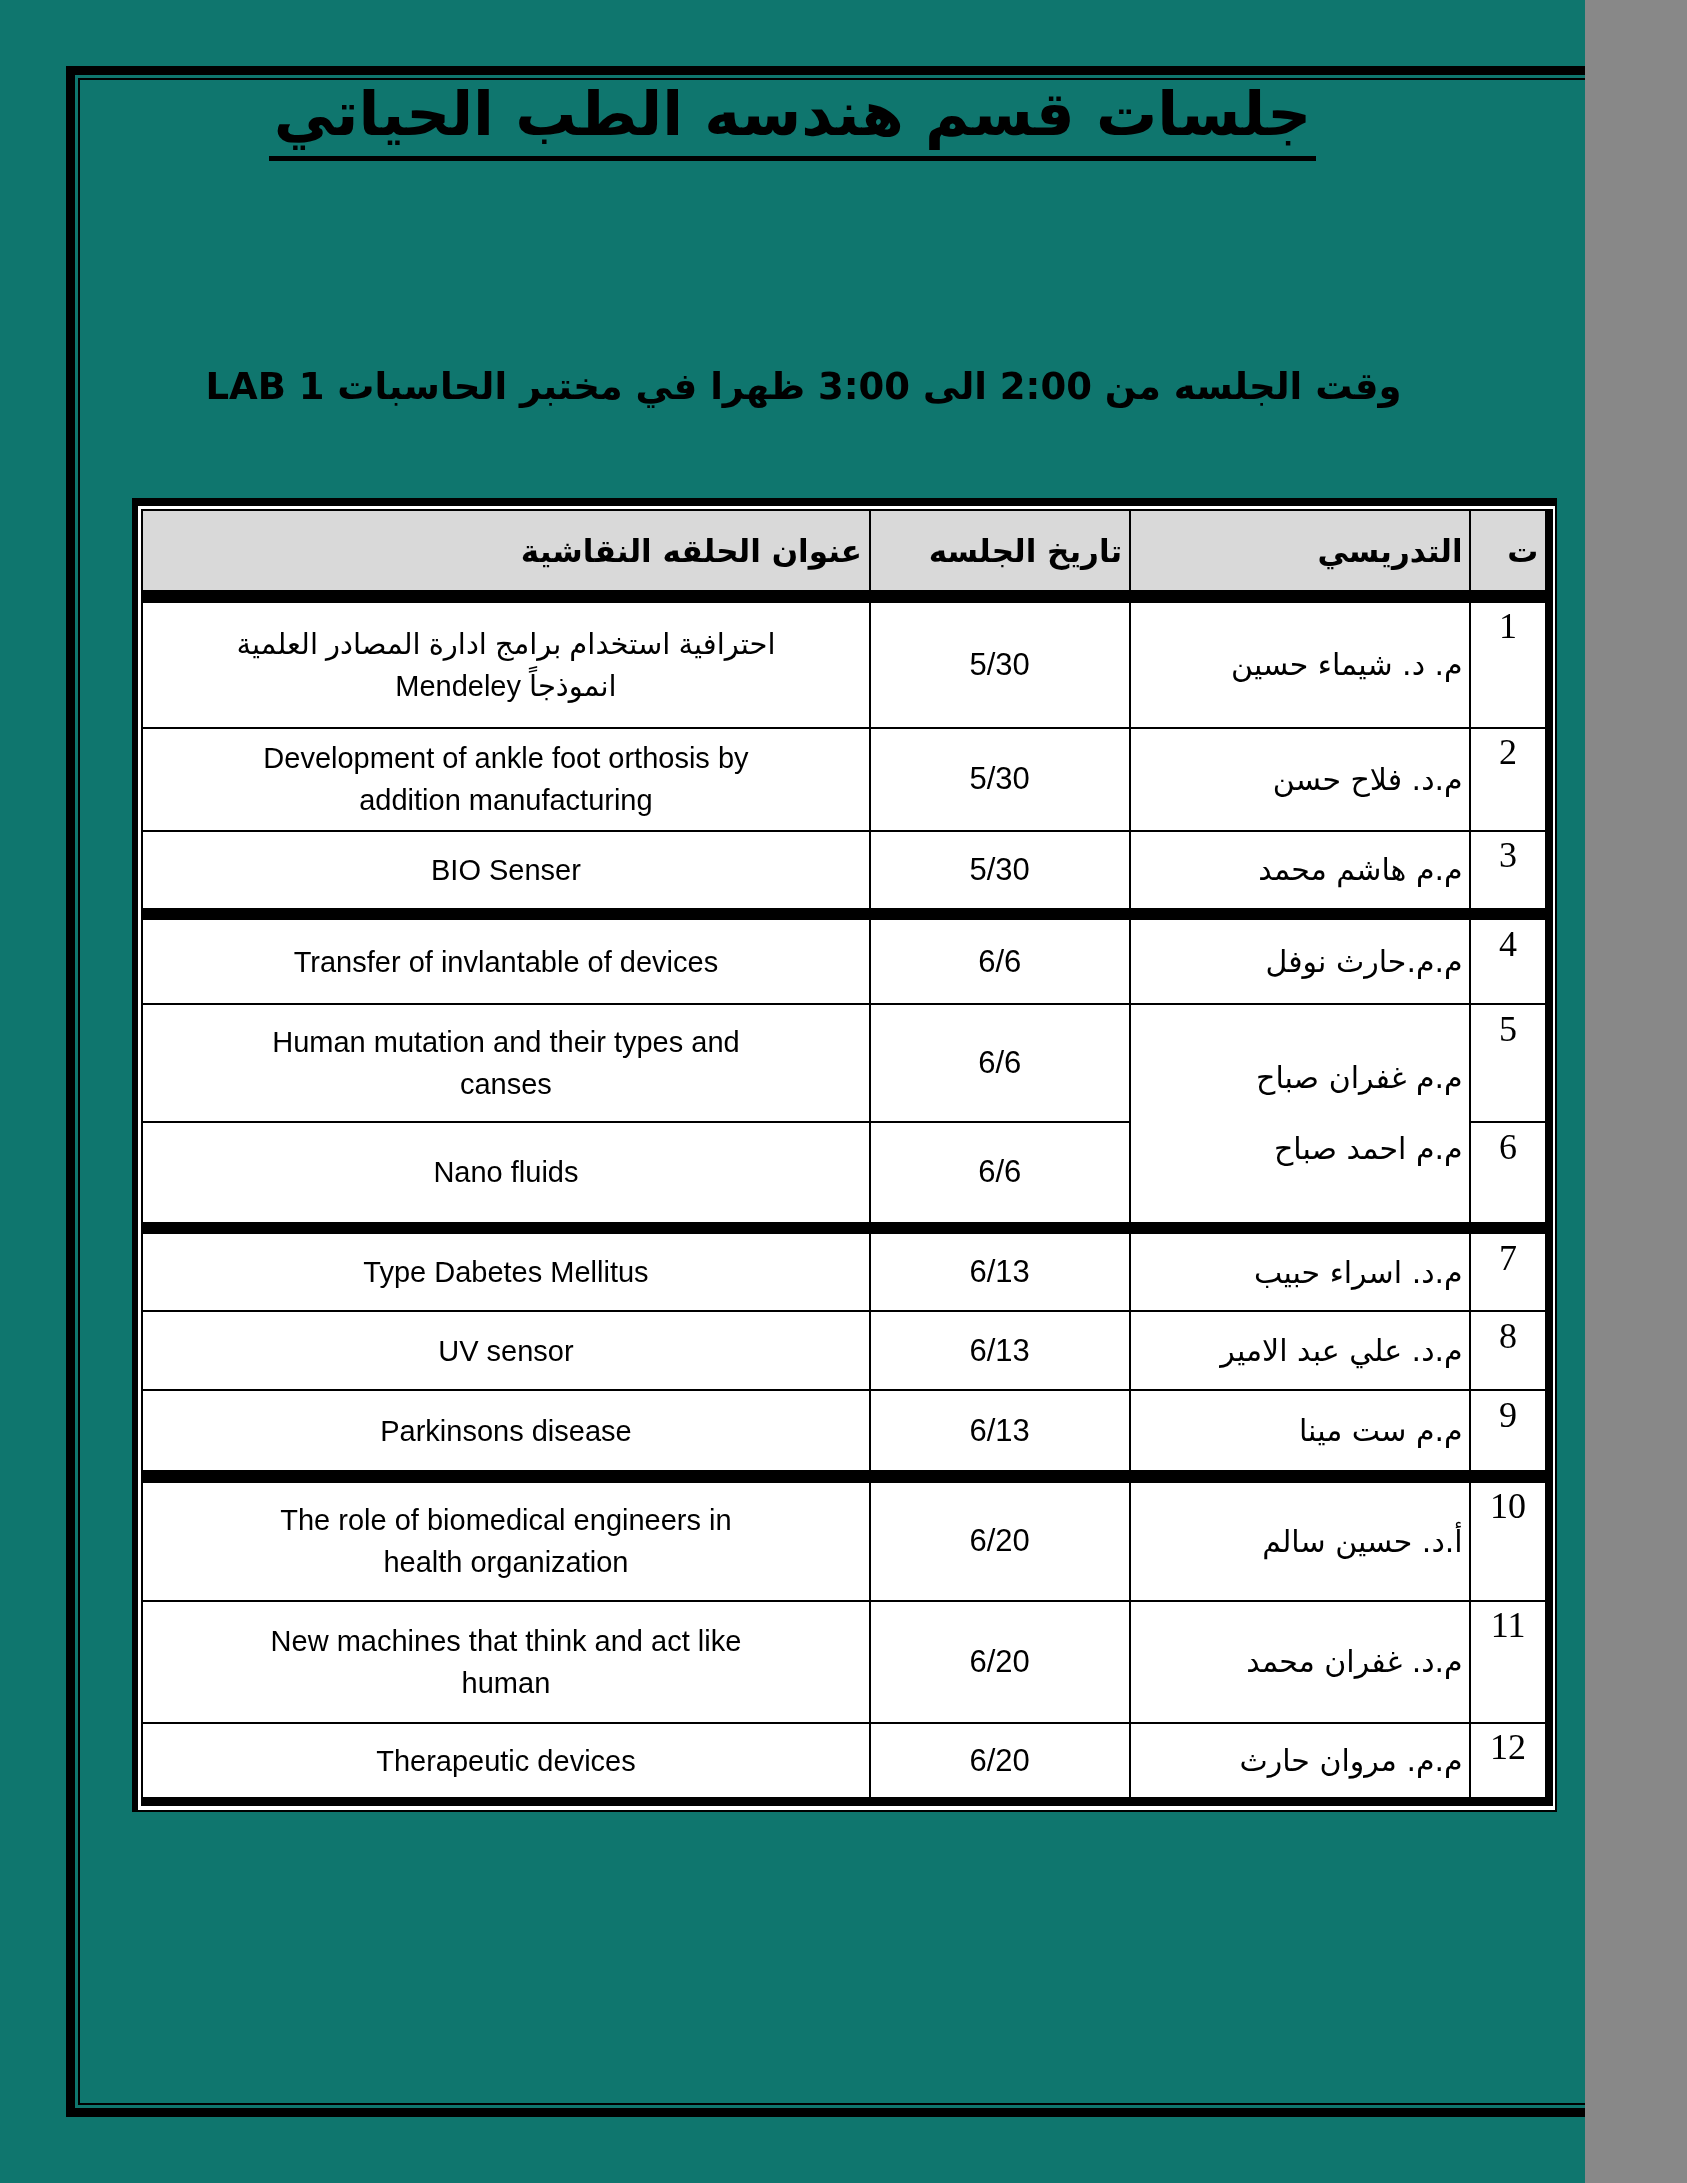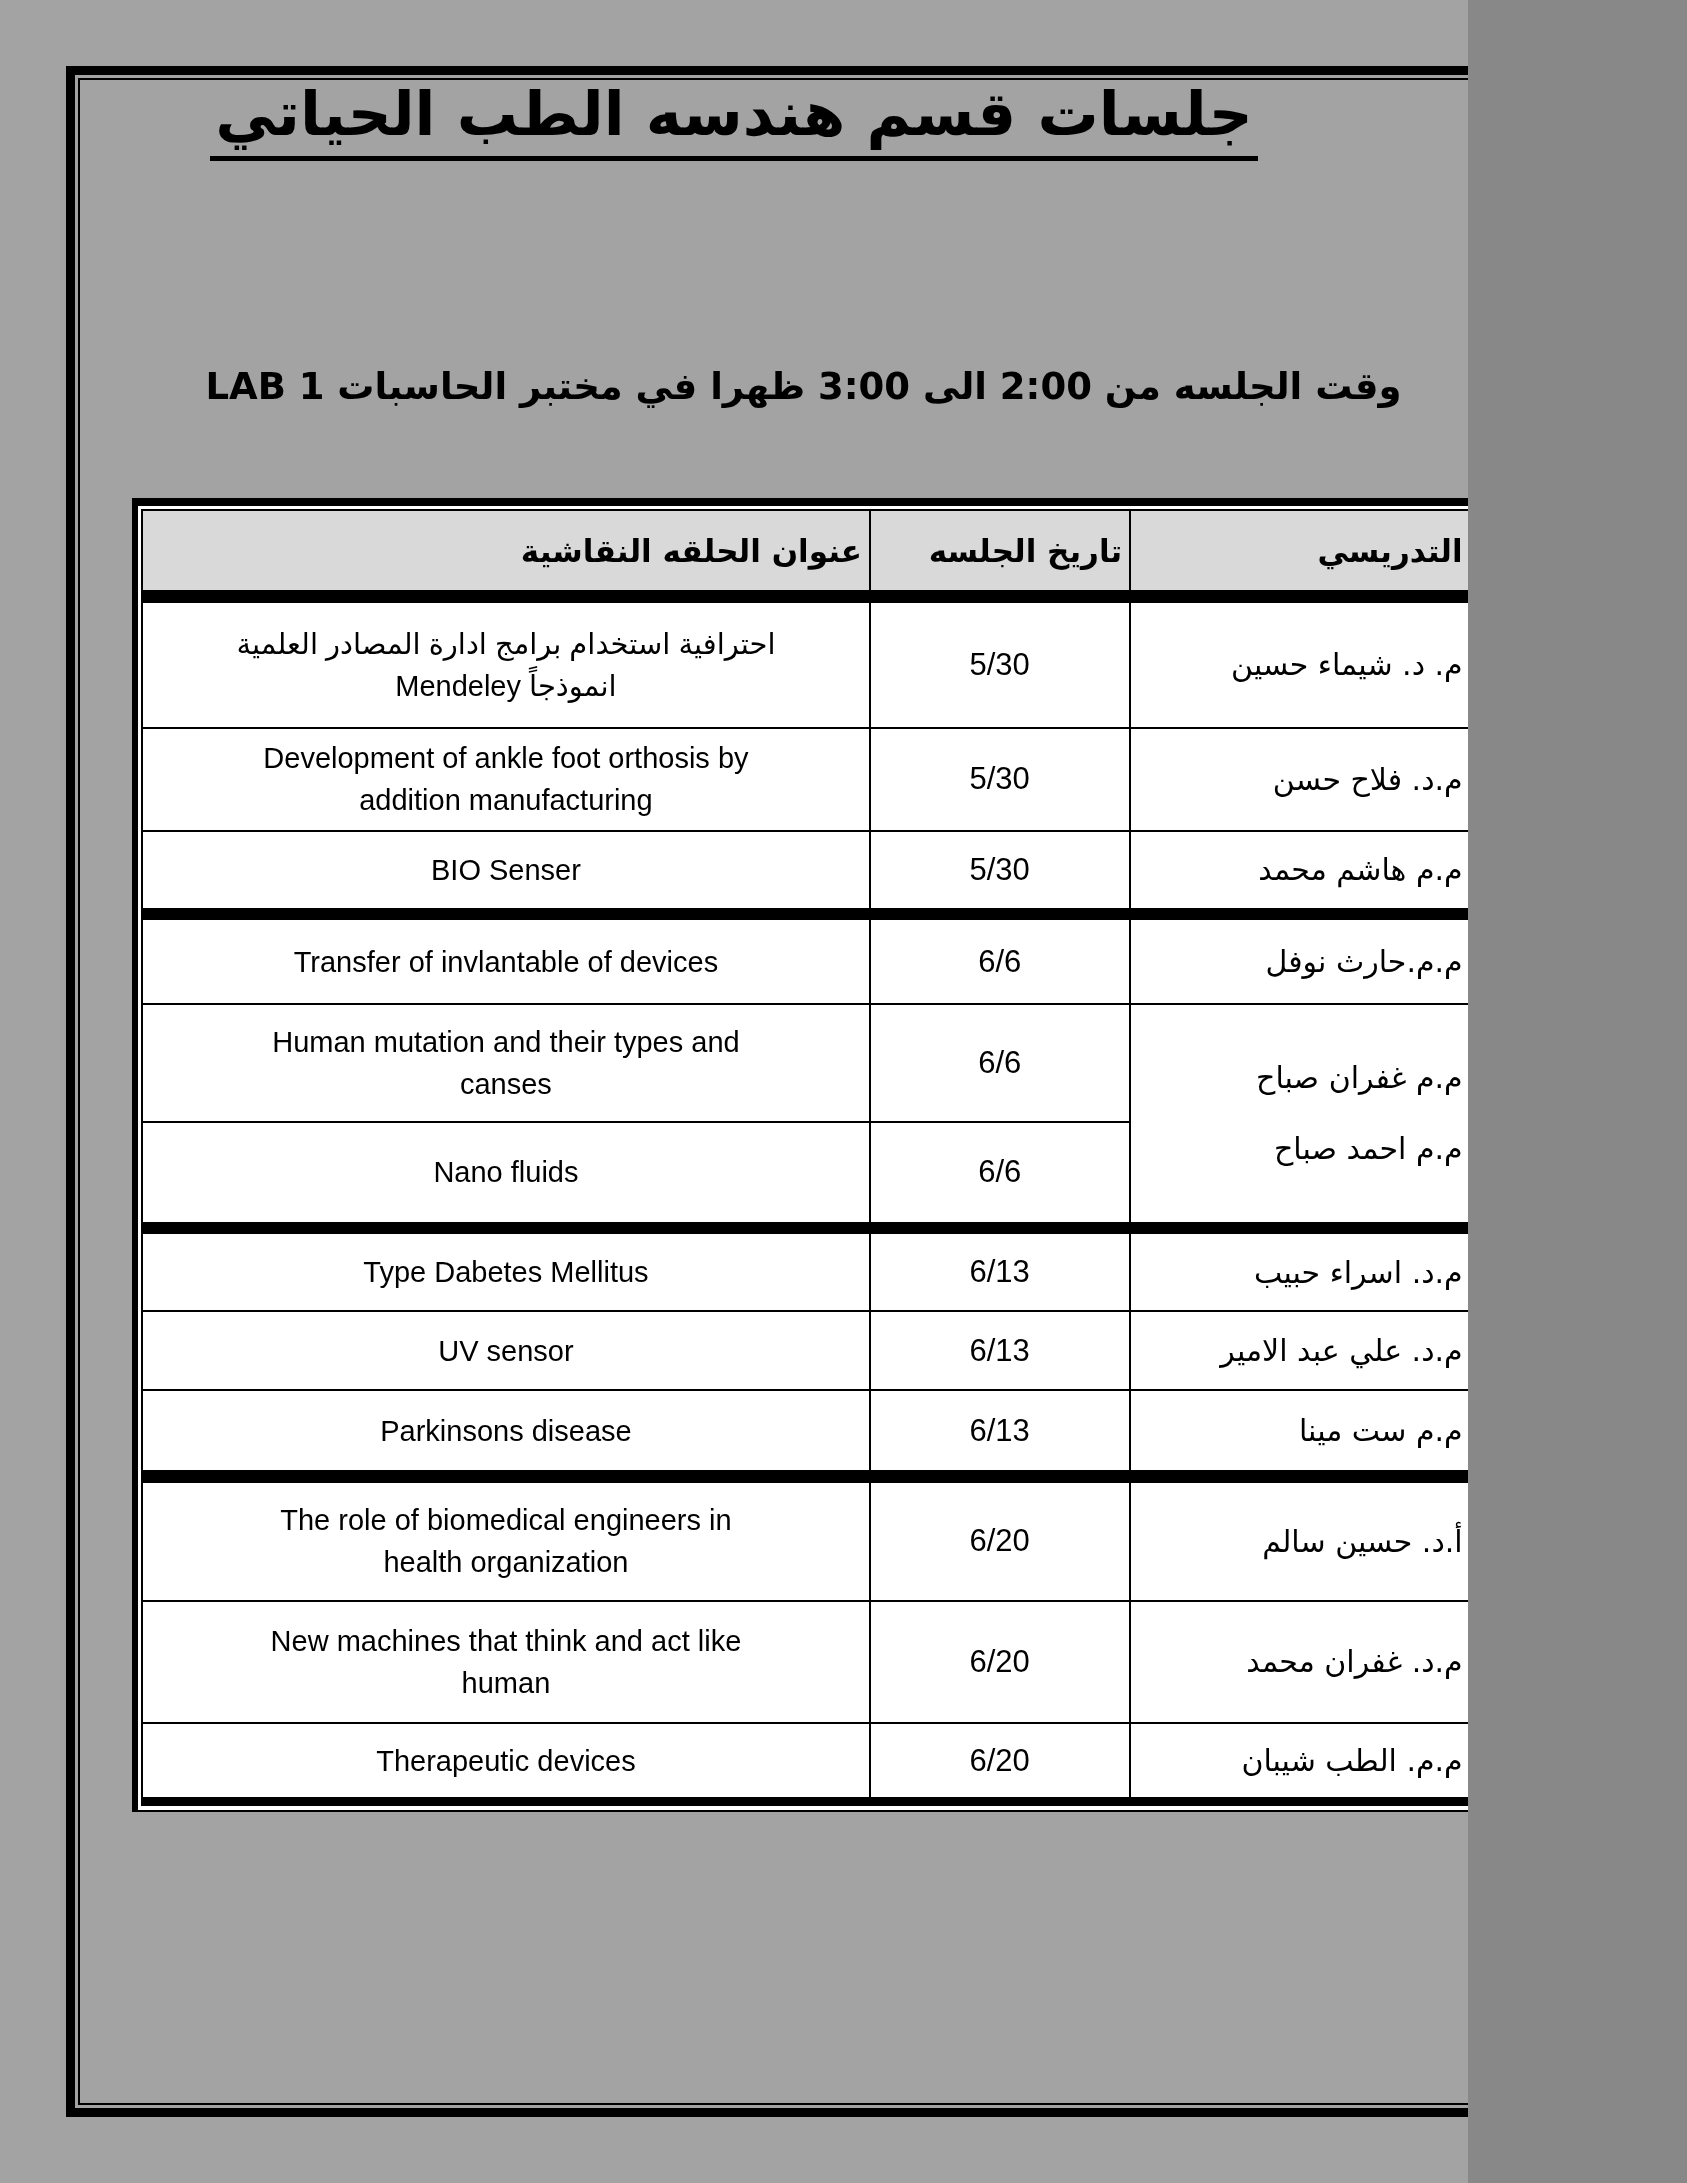--- a/index.html
+++ b/index.html
@@ -1,19 +1,19 @@
 <!DOCTYPE html>
 <html lang="ar" style="font-size:10.6px"><head>
 <meta charset="utf-8">
 <style>
   html,body { margin:0; padding:0; background:#888; }
   .page {
     position:relative;
-    width:1468px; height:2183px;
-    background:#a3a3a3;
+    width:1585px; height:2183px;
+    background:#0f766e;
     font-family:"DejaVu Sans", sans-serif;
     overflow:hidden;
   }
   
   .page-border {
     position:absolute; left:66px; top:66px;
     width:1555px; height:2051px;
     border:9.3px solid #000;
     box-sizing:border-box;
   }
@@ -228,21 +228,21 @@
         </tr>
         <tr style="height:122px">
           <td class="col-index">11</td>
           <td class="cell-instructor">م.د. غفران محمد</td>
           <td class="cell-date">6/20</td>
           <td class="cell-title">New machines that think and act like
 human</td>
         </tr>
         <tr style="height:79px">
           <td class="col-index">12</td>
-          <td class="cell-instructor">م.م. الطب شيبان</td>
+          <td class="cell-instructor">م.م. مروان حارث</td>
           <td class="cell-date">6/20</td>
           <td class="cell-title">Therapeutic devices</td>
         </tr>
       </tbody>
     </table>
   </div>
 
 </div>
 
 

